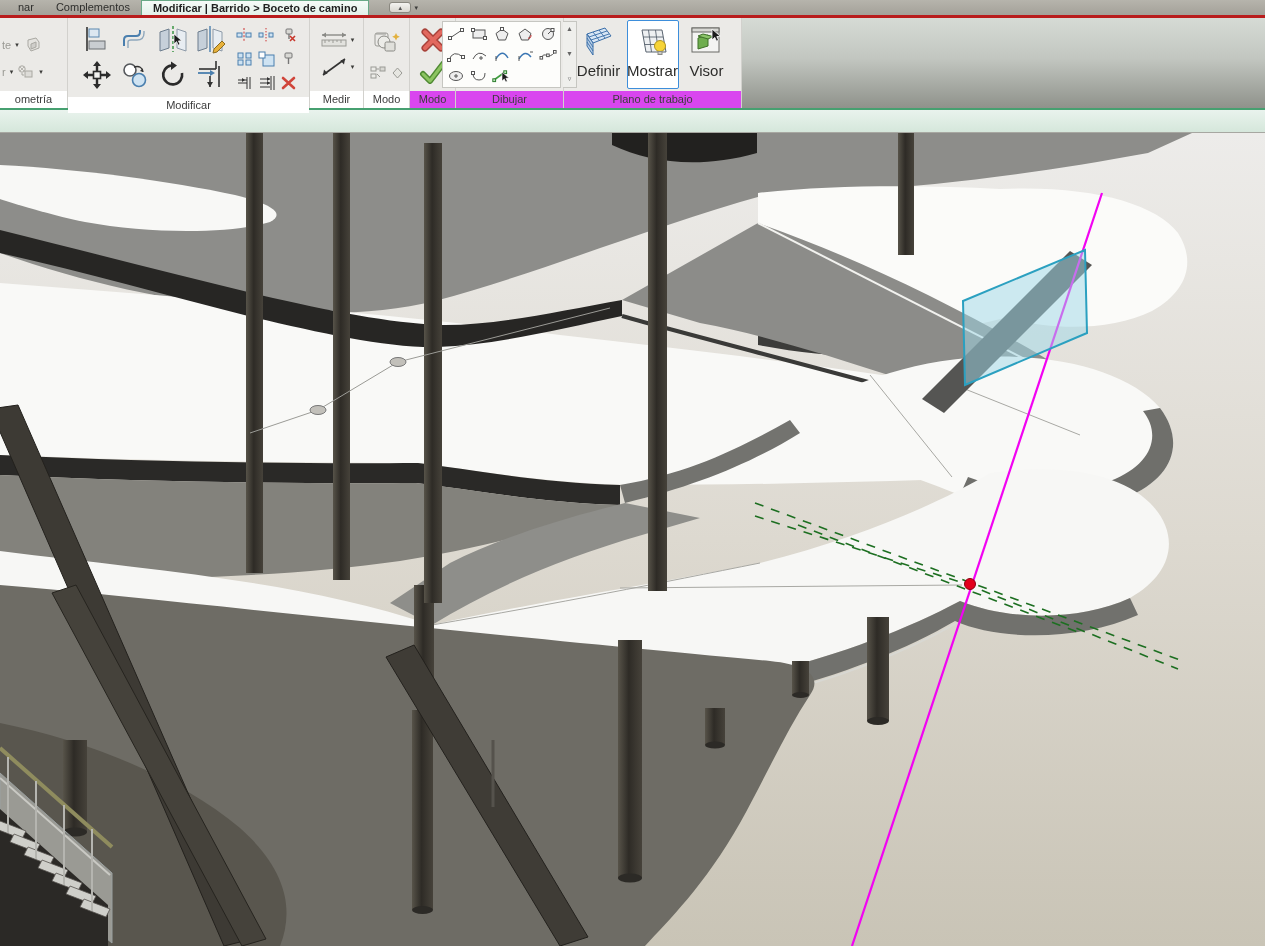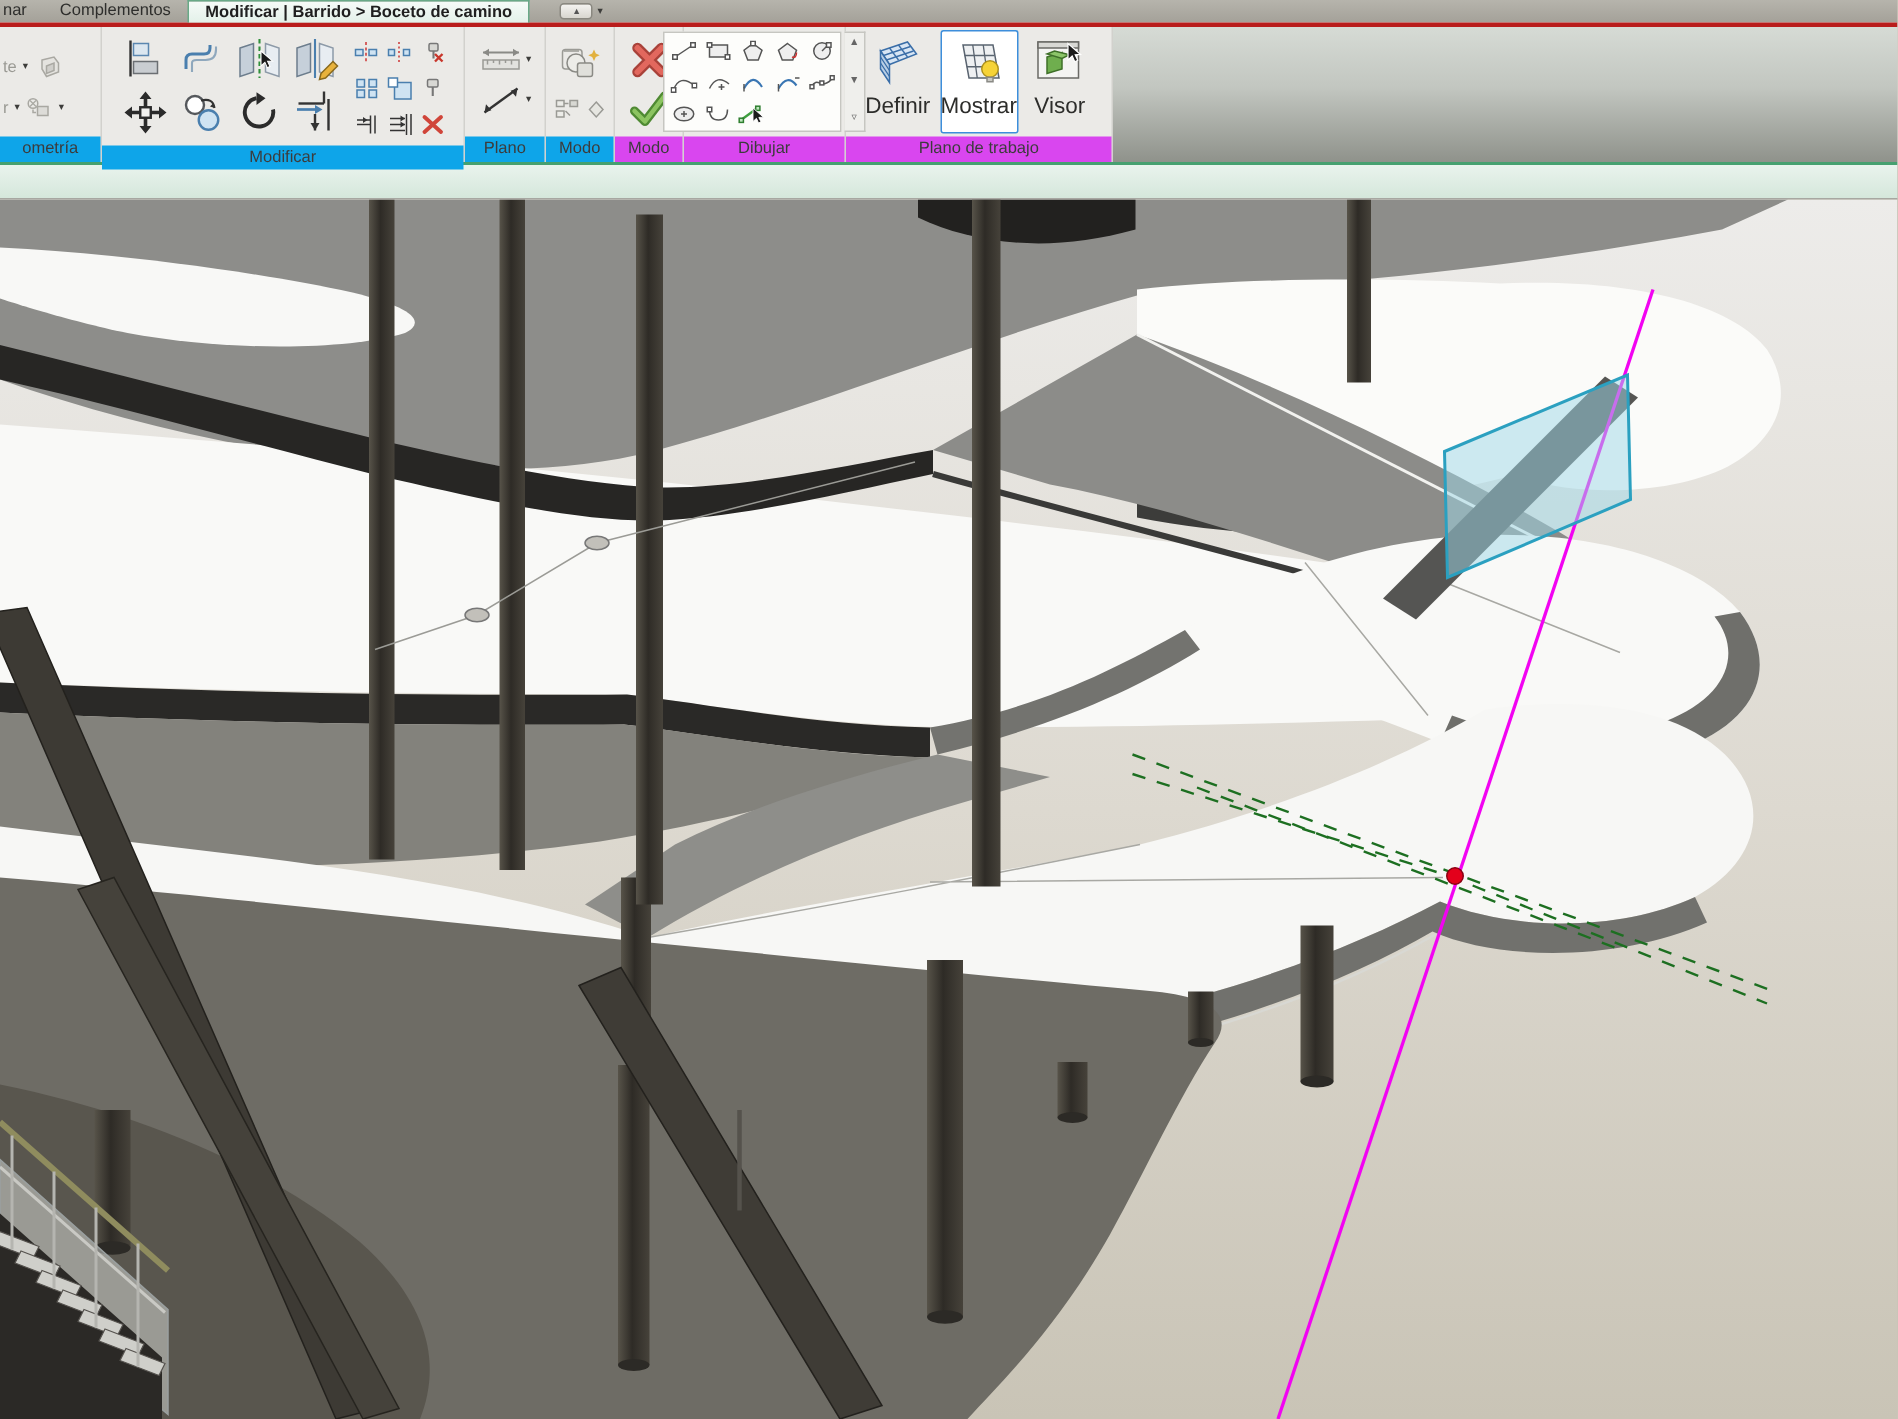--- a/index.html
+++ b/index.html
@@ -3,36 +3,36 @@
 <meta charset="utf-8">
 <style>
   * { margin:0; padding:0; box-sizing:border-box; }
   html,body { width:1265px; height:946px; overflow:hidden; background:#cac5b8;
     font-family:"Liberation Sans", sans-serif; }
 
   
   .tabbar { height:15px; background:linear-gradient(#b6b4ac,#a4a199);
     display:flex; align-items:stretch; font-size:11px; color:#2e2e2c; }
   .tab { padding:1px 11px 0 11px; line-height:13px; white-space:nowrap; cursor:default; }
-  .tab.clipped { padding-left:2px; }
+  .tab.clipped { padding-left:18px; }
   .tab.active { background:linear-gradient(#f6fbf8,#e3f1e9); border:1px solid #69a987;
     border-bottom:none; color:#1f1f1f;font-weight:bold; }
   .ribbon-collapse { margin-left:14px; display:flex; align-items:center; gap:3px; padding:0 6px; }
   .rc-box { width:22px; height:11px; border:1px solid #8a8880; border-radius:3px;
     background:linear-gradient(#f4f3f0,#d8d6cf); font-size:7px; line-height:10px;
     text-align:center; color:#555; }
   .caret { font-size:7px; color:#3c3c3a; line-height:1; }
 
   
   .ribbon { height:95px; background:#ebeae7; border-top:3px solid #b91c1c;
     border-bottom:2px solid #46a070; display:flex; align-items:stretch; }
   .panel { border-right:1px solid #d2d1cd; display:flex; flex-direction:column; }
   .panel-body { flex:1; display:flex; align-items:center; justify-content:center; padding:2px 3px; }
   .panel-label { height:17px; font-size:11px; text-align:center; color:#3c3c3c;
-    line-height:16px; background:#0ea5e9; white-space:nowrap; padding:0 4px; }
+    line-height:16px; background:#ffffff; white-space:nowrap; padding:0 4px; }
   .panel.ctx .panel-label { background:#d946ef; }
   .filler { flex:1; background:linear-gradient(180deg,#d6dbd5 0%,#c2c6c0 45%,#8f928b 100%); }
 
   
   .geo-body { display:flex; flex-direction:column; gap:10px; align-items:flex-start; width:64px; padding:6px 0 0 2px; }
   .geo-row { display:flex; align-items:center; gap:4px; color:#9a9a94; font-size:11px; }
 
   
   .mod-body { display:flex; gap:4px; align-items:flex-start; padding-top:3px; }
   .big-grid { display:grid; grid-template-columns:repeat(4,38px); grid-auto-rows:36px; }
@@ -255,21 +255,21 @@
         </div>
         <div class="mrow">
           <svg width="30" height="24" viewBox="0 0 30 24">
             <path d="M4,20 L26,4" stroke="#333" stroke-width="1.6"></path>
             <path d="M4,20 l1,-5.5 l3.6,4 Z M26,4 l-1,5.5 l-3.6,-4 Z" fill="#333"></path>
           </svg>
           <span class="caret">▾</span>
         </div>
       </div>
     </div>
-    <div class="panel-label">Plano</div>
+    <div class="panel-label">Medir</div>
   </div>
 
   <div class="panel" style="width:46px">
     <div class="panel-body">
       <div class="stack">
         <div class="tool">
           <svg width="30" height="28" viewBox="0 0 30 28">
             <path d="M4,4 h10 v-0" stroke="#9a9a95" fill="none"></path>
             <rect x="3" y="3" width="13" height="13" rx="2" fill="none" stroke="#9a9a95"></rect>
             <circle cx="12" cy="12" r="6" fill="#ecece8" stroke="#8a8a85"></circle>

